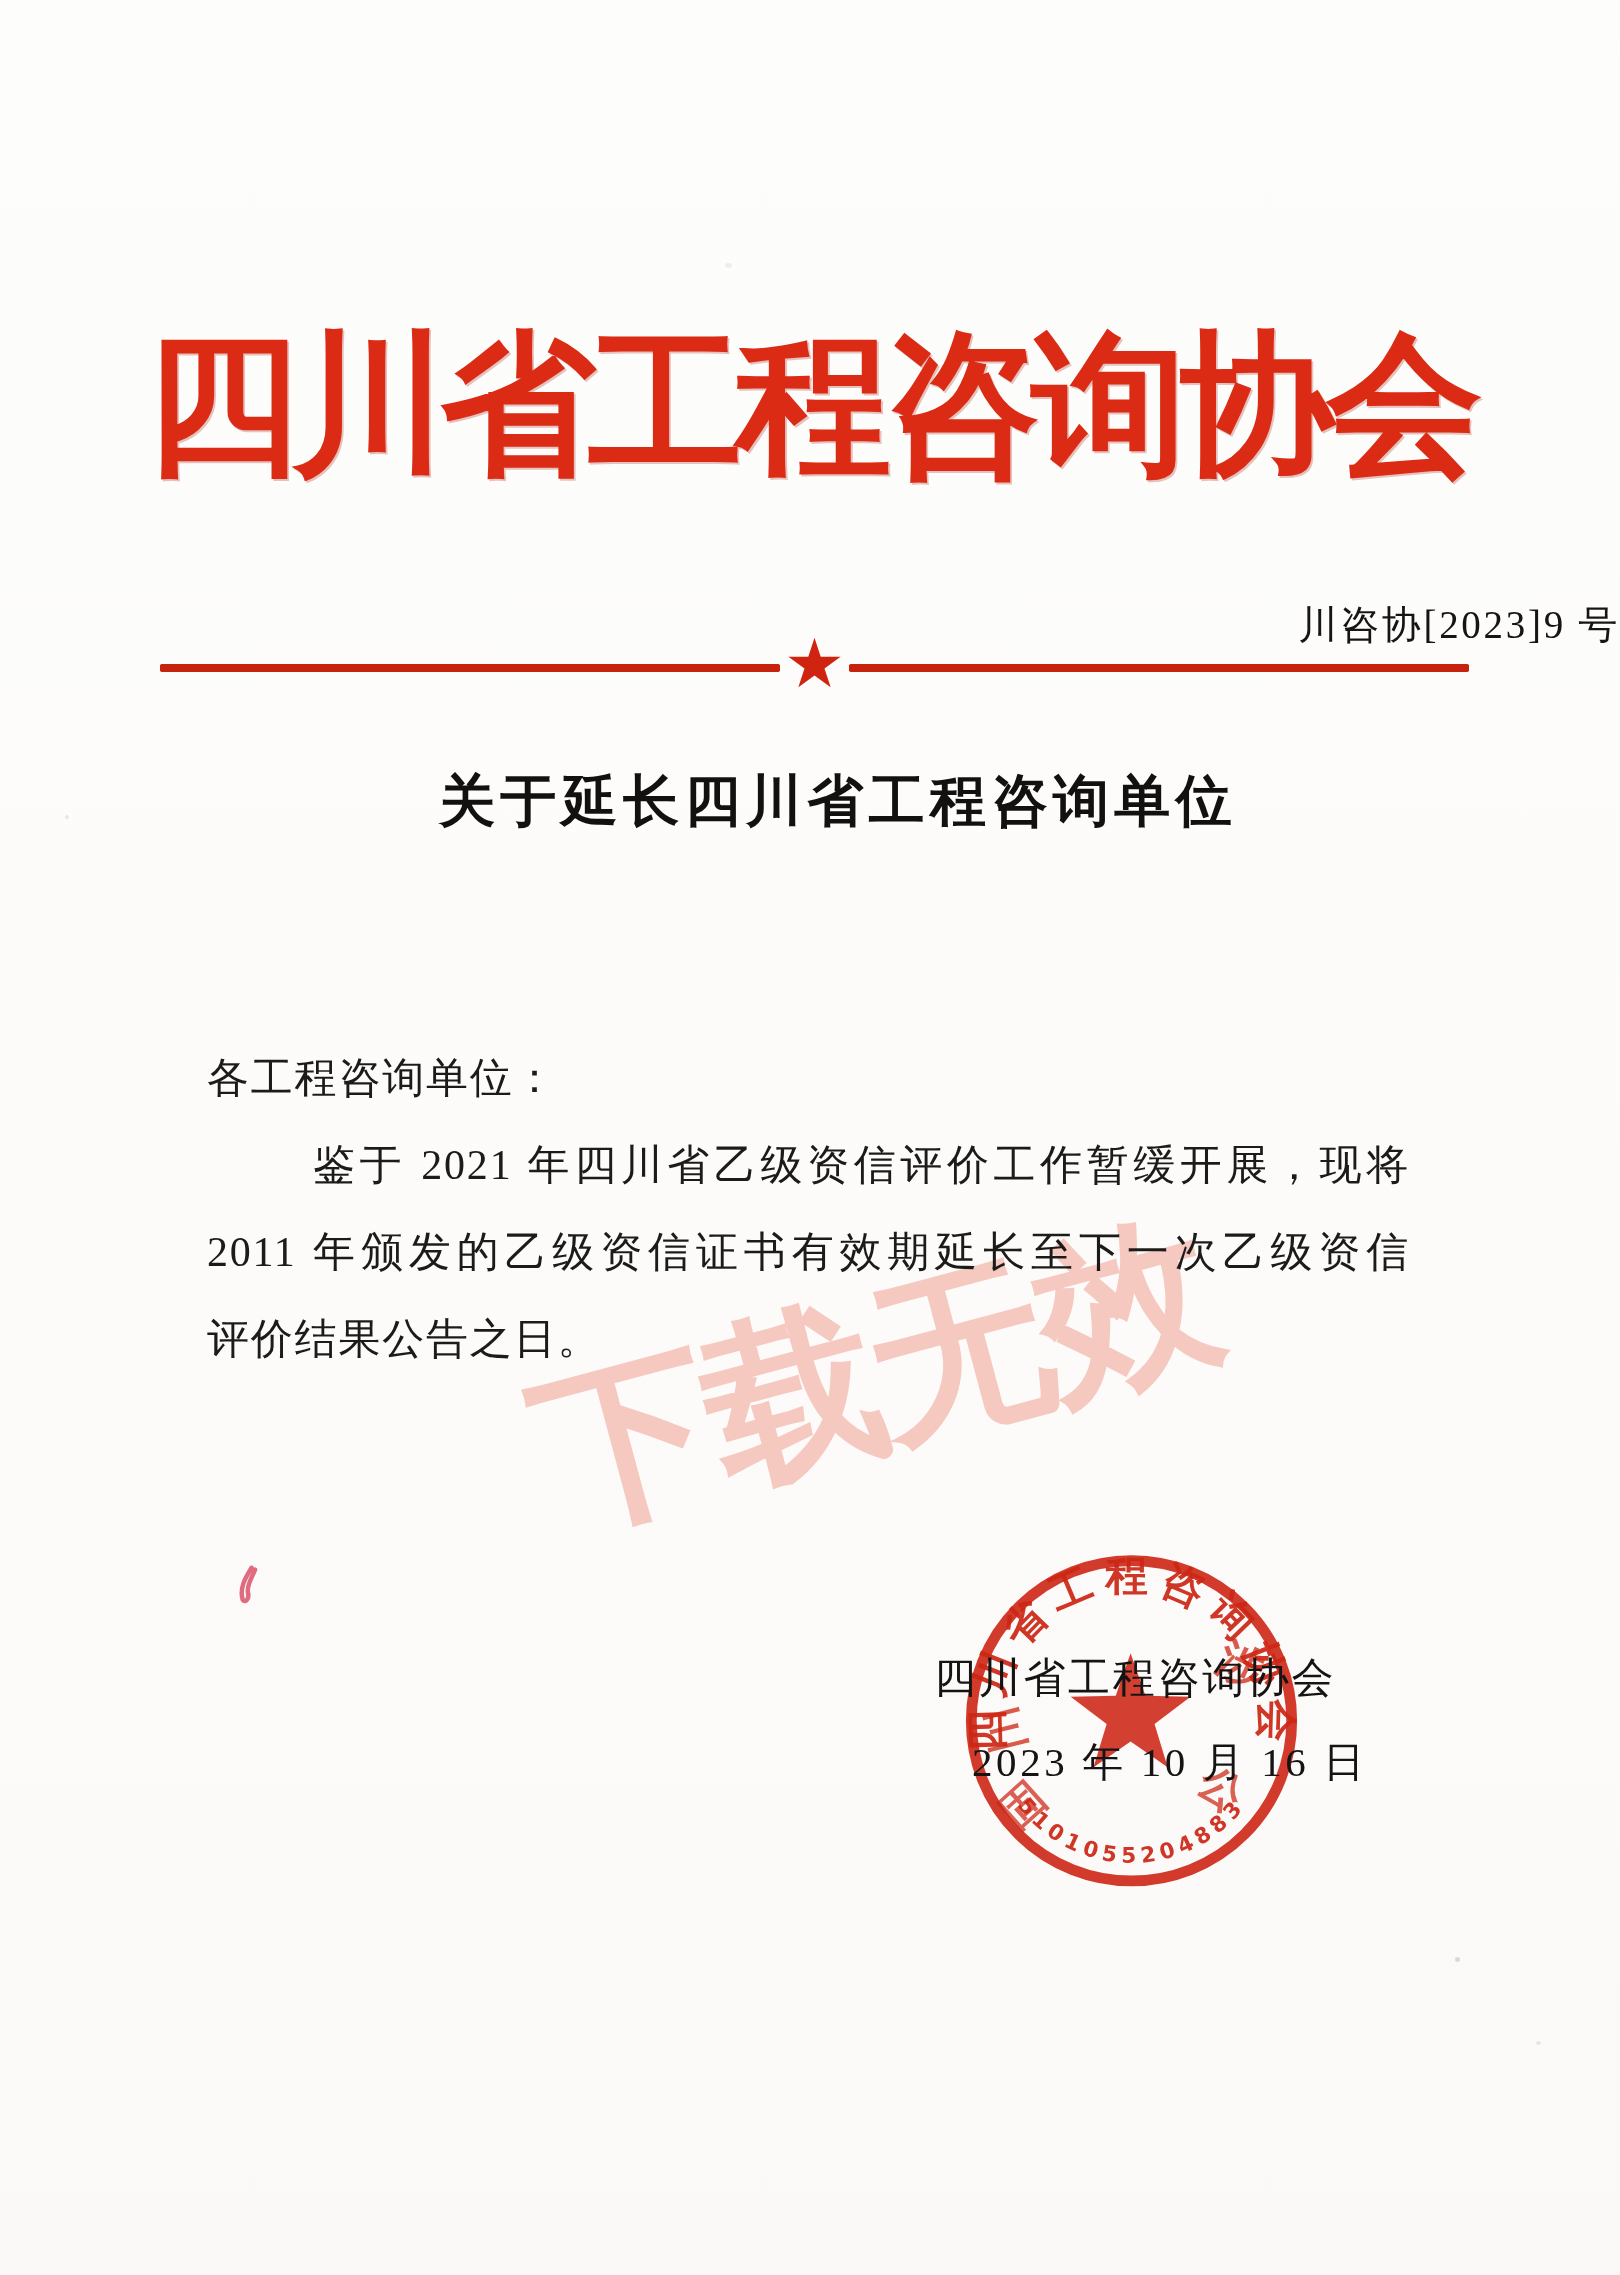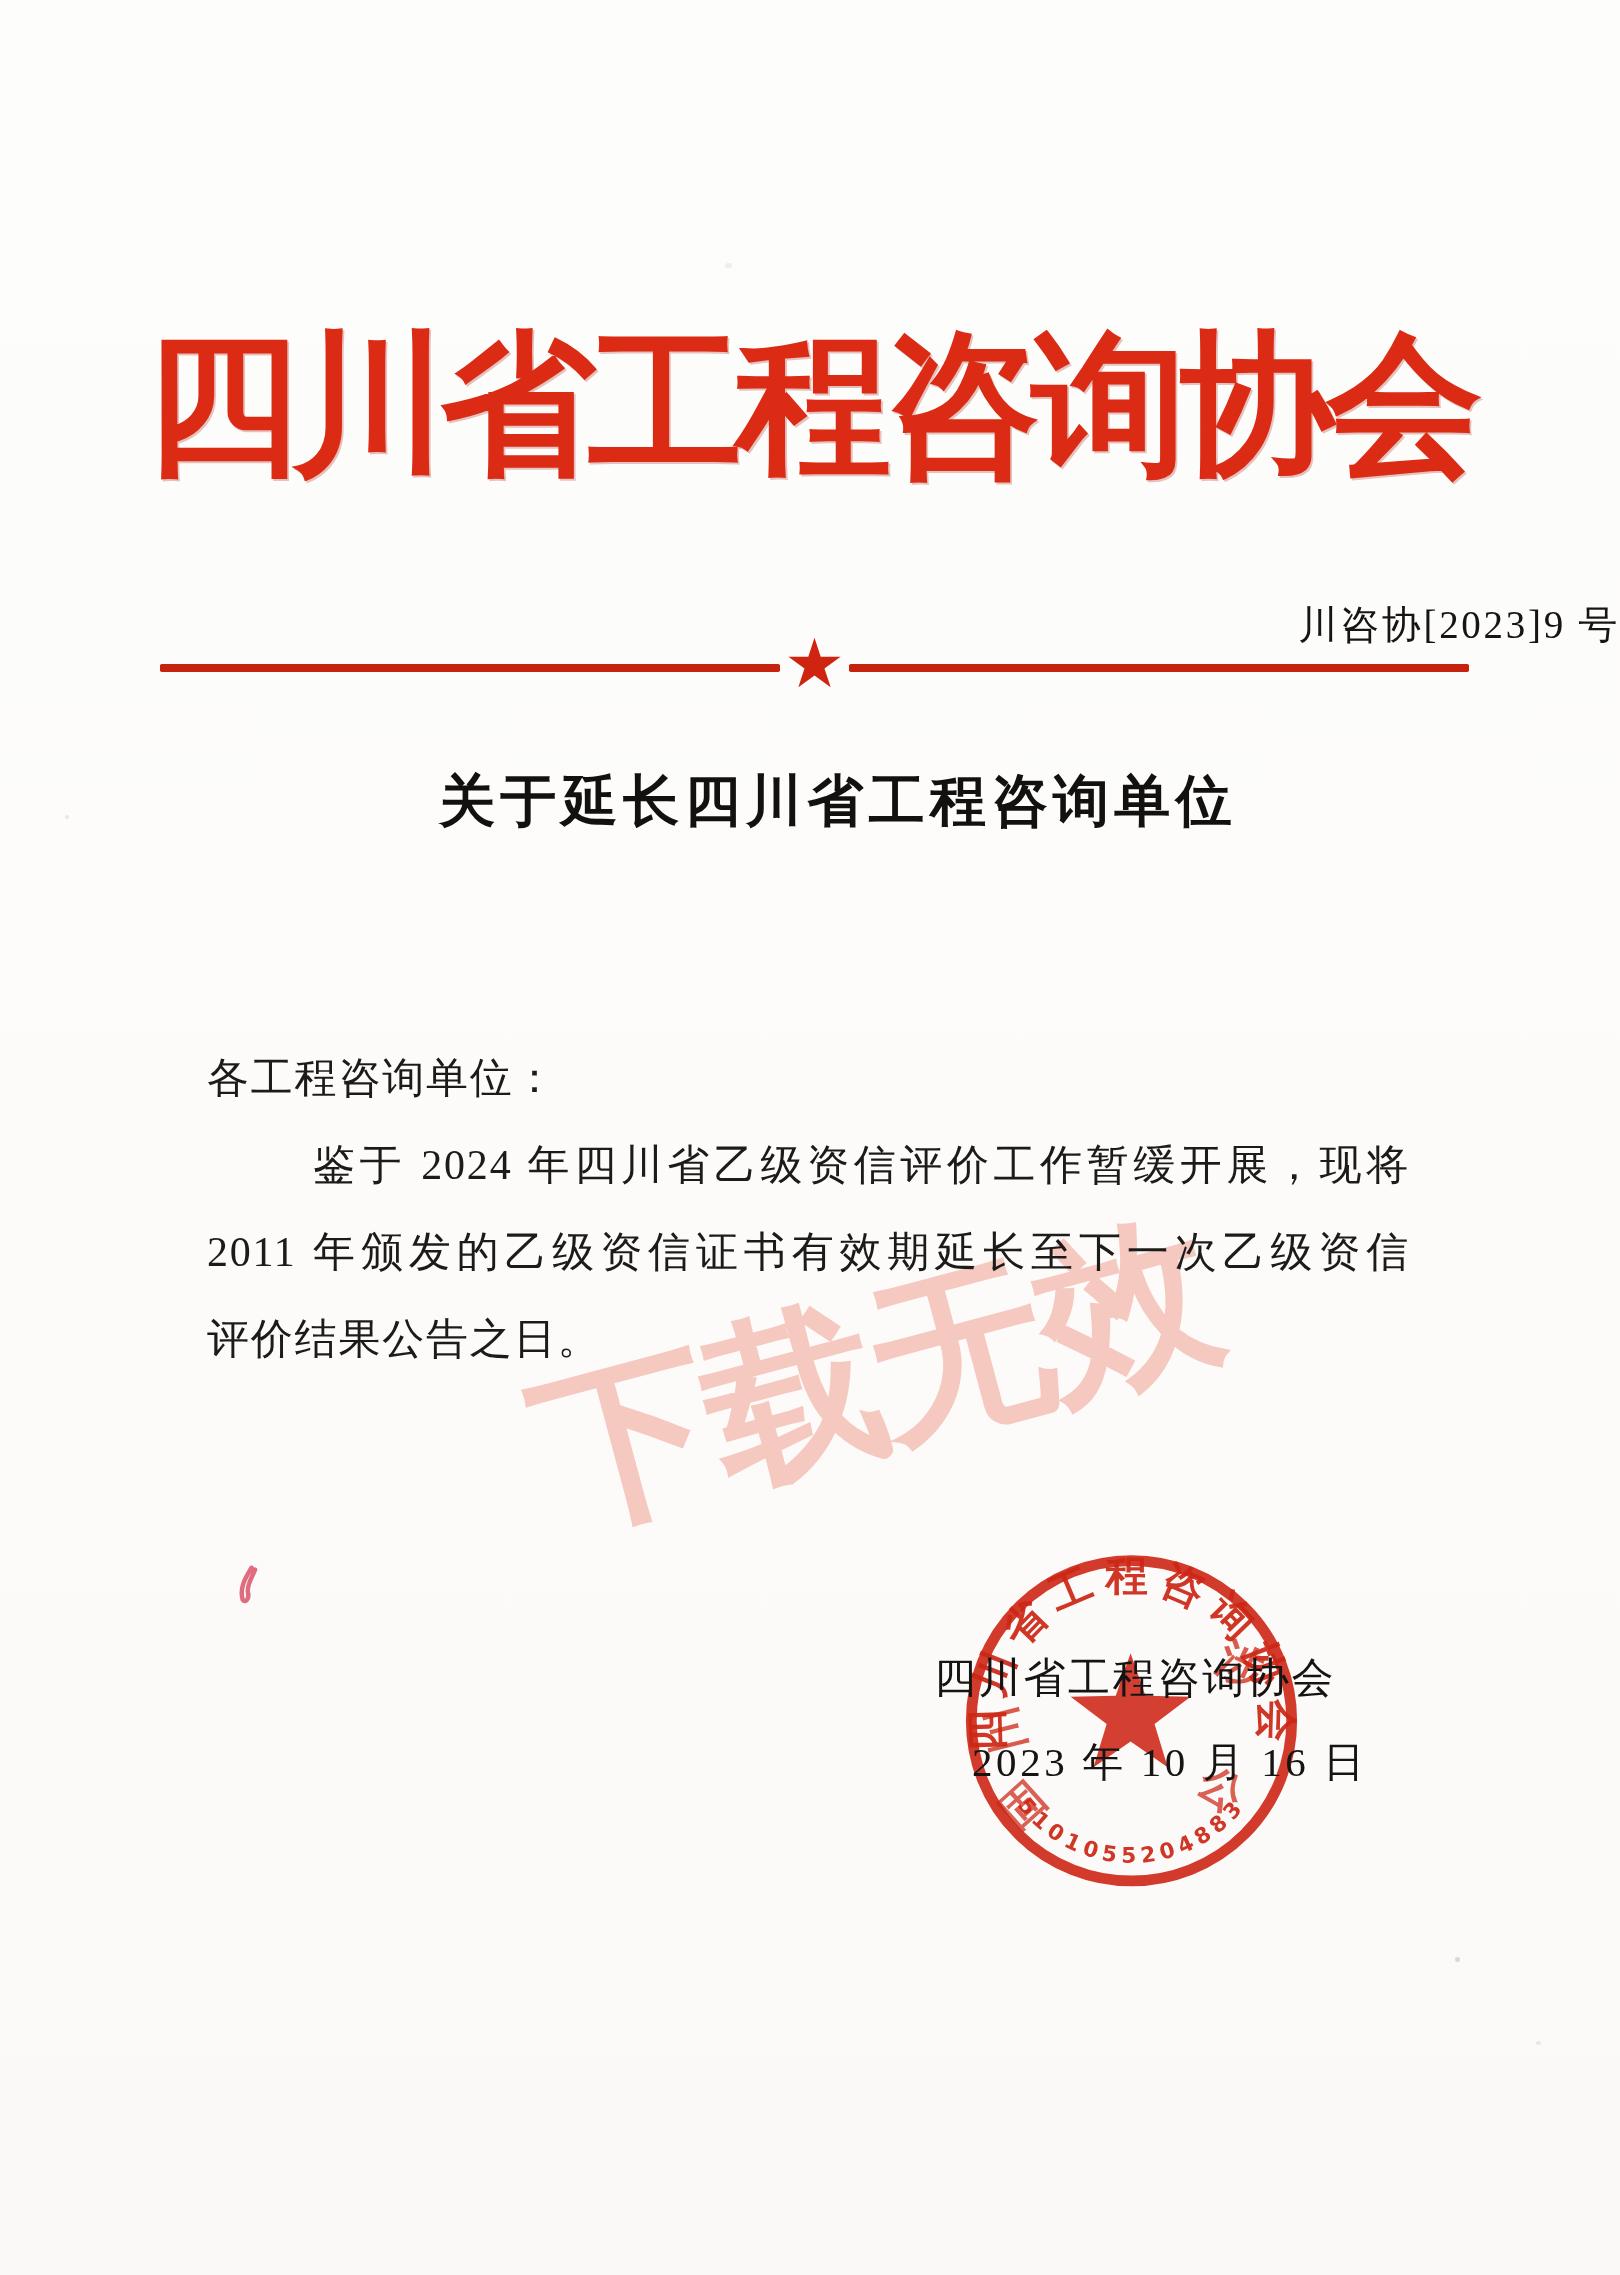--- a/index.html
+++ b/index.html
@@ -102,21 +102,21 @@
   </div>
 
   <div class="doc-title above">
     <div>关于延长四川省工程咨询单位</div>
   </div>
 
   <div class="watermark">下载无效</div>
 
   <div class="doc-body above">
     <div class="b-line">各工程咨询单位：</div>
-    <div class="b-just b-indent">鉴于 2024 年四川省乙级资信评价工作暂缓开展，现将</div>
+    <div class="b-just b-indent">鉴于 2021 年四川省乙级资信评价工作暂缓开展，现将</div>
     <div class="b-just">2011 年颁发的乙级资信证书有效期延长至下一次乙级资信</div>
     <div class="b-line">评价结果公告之日。</div>
   </div>
 
   <svg class="seal" width="351" height="356" viewBox="0 0 390 395">
     <circle cx="195" cy="195" r="178" fill="none" stroke="#cd2614" stroke-width="12" opacity="0.9"></circle>
     <polygon opacity="0.88" fill="#cd2614" points="194,120 210.5,167.3 260.6,168.4 220.6,198.7 235.2,246.6 194,218 152.8,246.6 167.4,198.7 127.4,168.4 177.5,167.3"></polygon>
     <defs>
       <path id="ringArc" d="M 54.9 232.5 A 145 145 0 1 1 335.1 232.5"></path>
       <path id="codeArc" d="M 46.5 249 A 158 158 0 0 0 343.5 249"></path>

